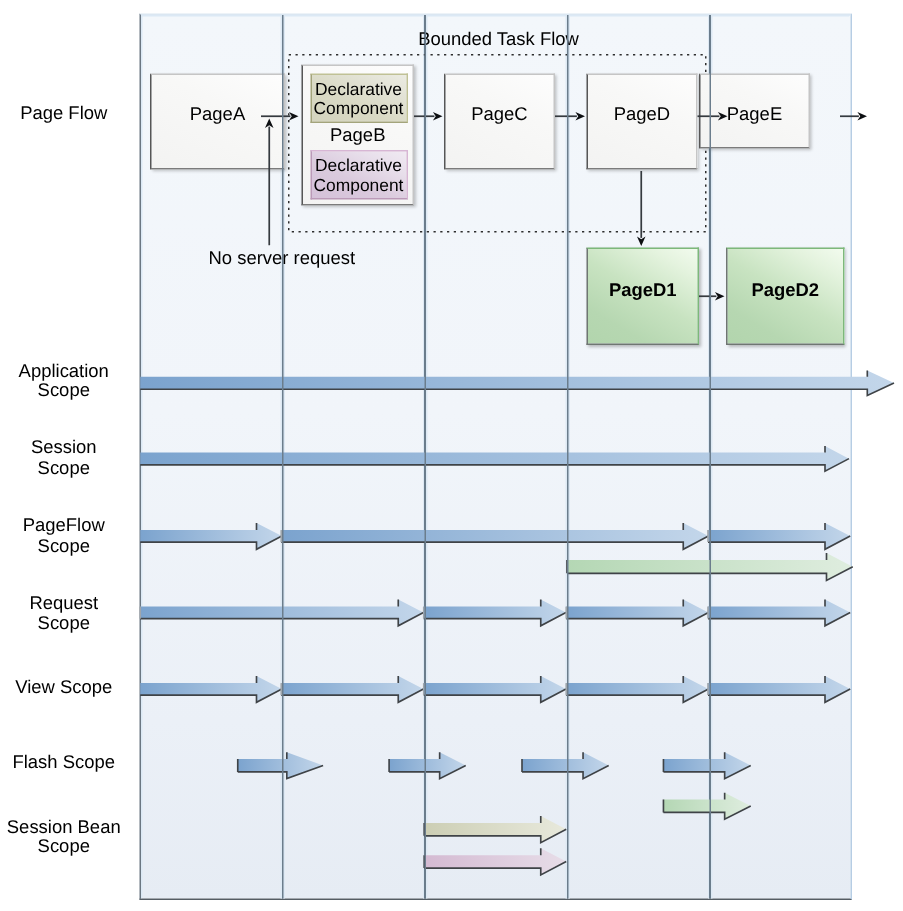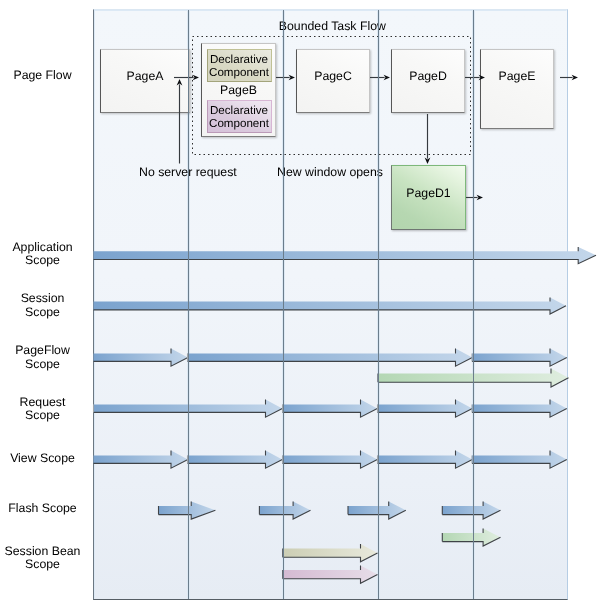--- a/index.html
+++ b/index.html
@@ -20,21 +20,21 @@
             line-height:13.6px;white-space:pre;}
   .pagebox{position:absolute;box-sizing:border-box;border:1px solid #c5c5c5;
            border-left-color:#565656;border-bottom-color:#7b7b7b;
            background:linear-gradient(206deg,#fdfdfd 0%,#f8f8f7 38%,#f3f3f2 100%);
            font-size:12.3px;color:#000;text-align:center;
            box-shadow:1px 1px 2px rgba(0,0,0,0.22);}
   .greenbox{position:absolute;box-sizing:border-box;border:1px solid #7db87a;
            border-left-color:#6f7672;border-bottom-color:#6f7672;
            background:linear-gradient(211deg,#f2fbee 0%,#e4f3de 18%,#c8e3c1 48%,#b6d7b1 78%,#b2d5ad 100%);
            font-size:12.3px;color:#000;text-align:center;
-           box-shadow:1px 1px 2px rgba(0,0,0,0.25);}
+           box-shadow:1px 1px 2px rgba(0,0,0,0.25);font-weight:bold;}
   .boxlabel{position:absolute;left:0;right:0;top:19px;text-align:center;line-height:15px;}
   .note{position:absolute;font-size:12.3px;color:#000;white-space:nowrap;}
   .dcbox{position:absolute;box-sizing:border-box;
          border:1px solid #c0c195;border-left-color:#a3a47b;border-bottom-color:#a3a47b;
          background:linear-gradient(205deg,#ebebe2 0%,#e3e3d6 25%,#d9d9c4 60%,#d4d4be 100%);}
   .dcbox.pink{border:1px solid #d7b6d4;border-left-color:#bb9ab8;border-bottom-color:#bb9ab8;
          background:linear-gradient(205deg,#f0eaf2 0%,#e8dfeb 25%,#dacadd 60%,#d5c1d9 100%);}
     .dclabel{position:absolute;left:0;right:0;top:4.5px;text-align:center;white-space:pre;
            font-size:11.6px;line-height:12.6px;color:#000;}
   svg.layer{position:absolute;left:0;top:0;width:602px;height:607px;overflow:visible;}
@@ -76,42 +76,44 @@
 
   <div class="pagebox" style="left:100px;top:49px;width:90px;height:64px">
     <span class="boxlabel">PageA</span>
     </div>
   <div class="pagebox" style="left:296px;top:49px;width:74px;height:64px">
     <span class="boxlabel">PageC</span>
     </div>
   <div class="pagebox" style="left:391px;top:49px;width:74px;height:64px">
     <span class="boxlabel">PageD</span>
     </div>
-  <div class="pagebox" style="left:480px;top:49px;width:74px;height:80px">
+  <div class="pagebox" style="left:466px;top:49px;width:74px;height:50px">
     <span class="boxlabel">PageE</span>
     </div>
 
   <div class="pagebox" style="left:201px;top:43px;width:75px;height:94px;display:block">
     <div class="dcbox" style="left:4.5px;top:4.5px;width:65px;height:33px;">
       <span class="dclabel">Declarative
 Component</span>
     </div>
     <div class="boxlabel" style="top:39px">PageB</div>
     <div class="dcbox pink" style="left:4.5px;top:55.5px;width:65px;height:33px;">
       <span class="dclabel">Declarative
 Component</span>
     </div>
   </div>
 
   <div class="greenbox" style="left:391px;top:165px;width:75px;height:65px">
     <span class="boxlabel" style="top:20px">PageD1</span>
     </div>
+  <div class="greenbox" style="left:484px;top:165px;width:79px;height:65px">
+    <span class="boxlabel" style="top:20px">PageD2</span>
+    </div>
 
   <div class="note" style="left:139px;top:165px">No server request</div>
-  <div class="note" style="left:277px;top:165px">New window opens</div>
 
   <svg class="layer" id="arrows" viewBox="0 0 602 607">
       <defs>
         <linearGradient id="g-blue" x1="0" y1="0" x2="1" y2="0">
           <stop offset="0%" stop-color="#7ba3ce"></stop>
           <stop offset="100%" stop-color="#c3d6ea"></stop>
         </linearGradient>
         <linearGradient id="g-green" x1="0" y1="0" x2="1" y2="0">
           <stop offset="0%" stop-color="#b4d7b4"></stop>
           <stop offset="100%" stop-color="#dfeddf"></stop>

